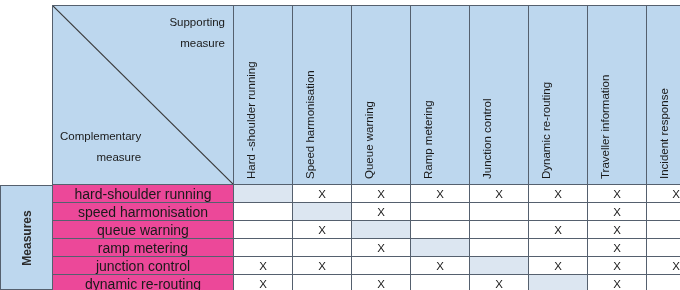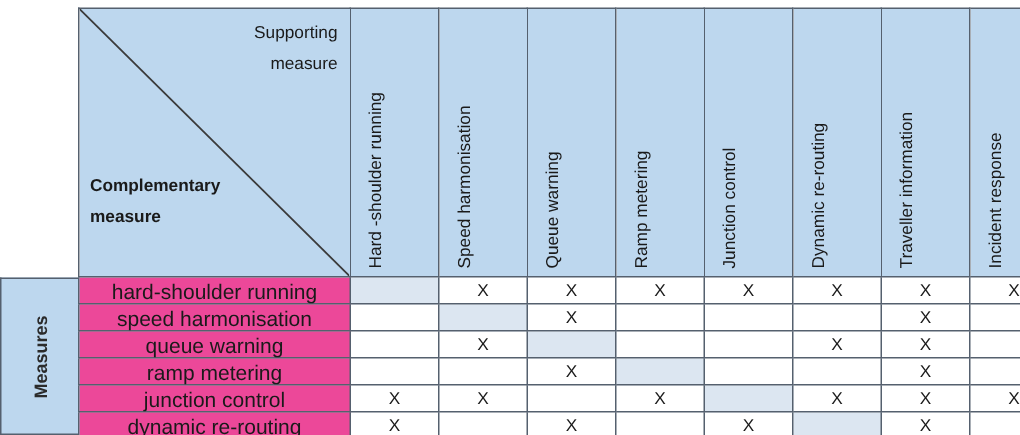--- a/index.html
+++ b/index.html
@@ -63,27 +63,26 @@
     text-align: right;
     font-size: 11.5px;
     line-height: 21px;
     white-space: pre-line;
     z-index: 2;
     margin-left: 12px;
   }
   .corner .complementary {
     position: absolute;
     left: 7px;
-    bottom: 28px;
-    text-align: left;
+    bottom: 16px;
+    text-align: right;
     font-size: 11.5px;
     line-height: 21px;
     white-space: pre-line;
     z-index: 2;
-    font-weight: bold;
   }
 
   
   .colhead {
     width: 58px;
     height: 178px;
     background: #bdd7ee;
     position: relative;
   }
   .colhead .rot {

